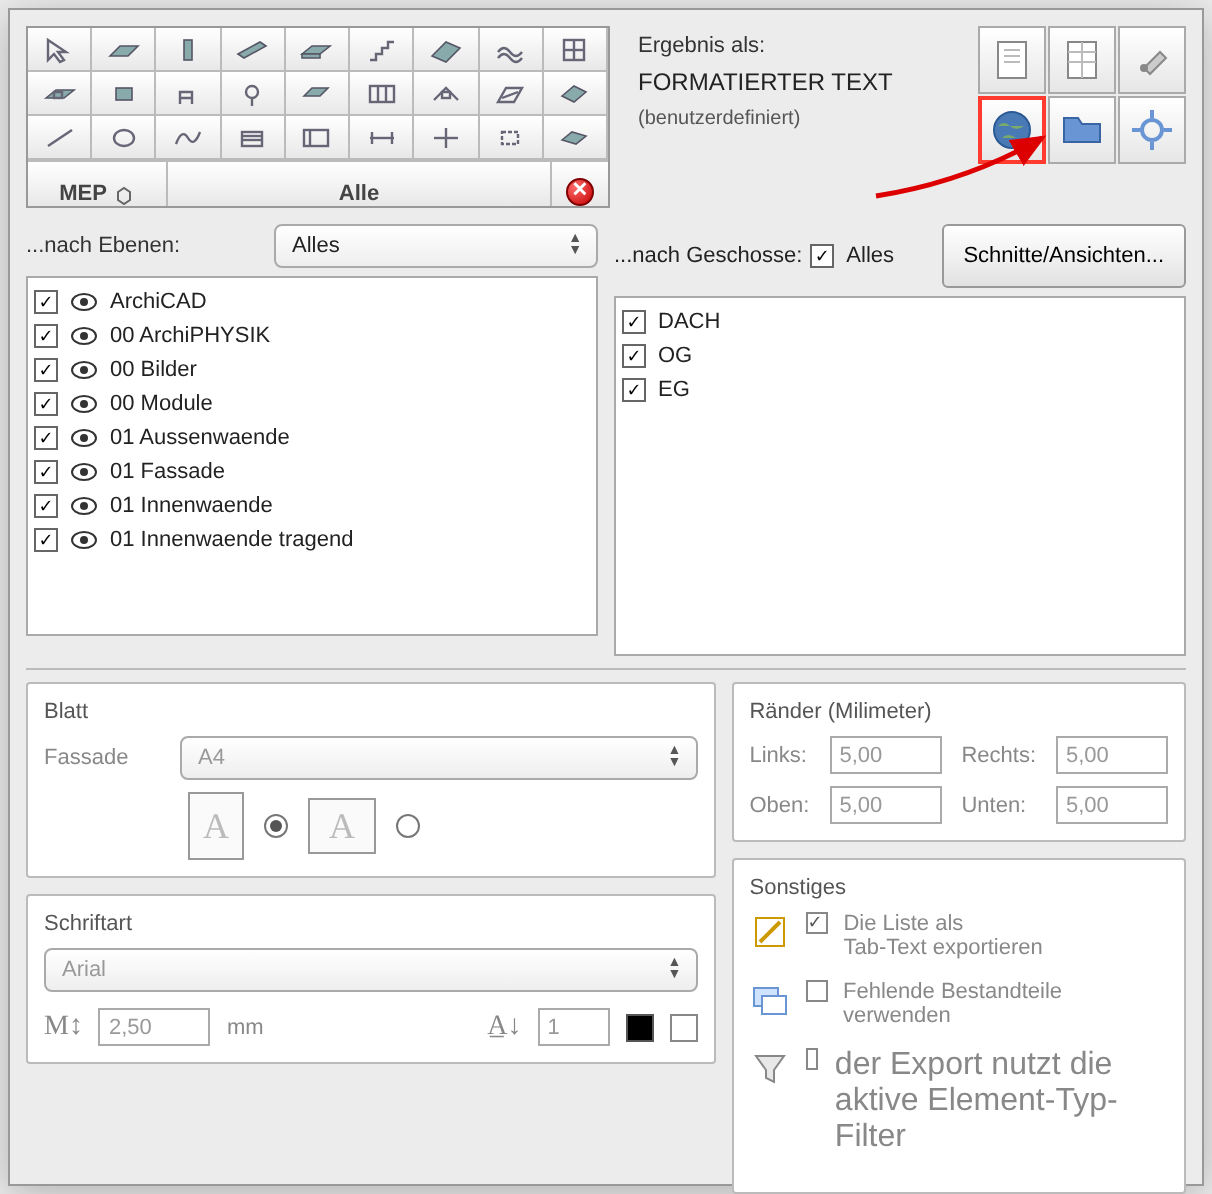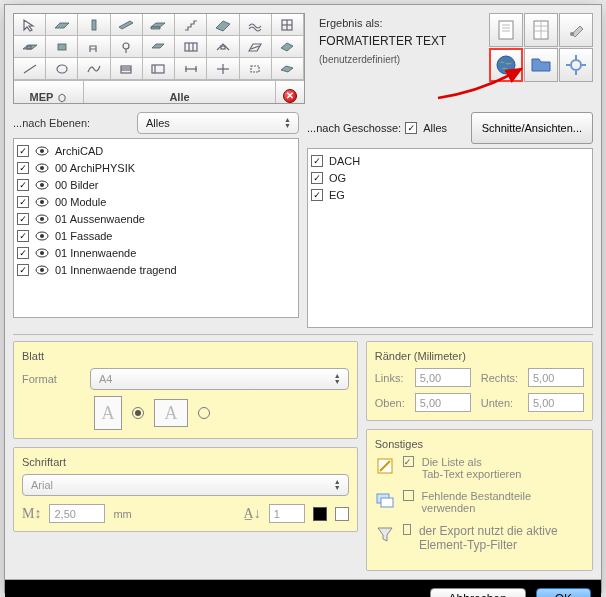--- a/index.html
+++ b/index.html
@@ -90,21 +90,21 @@
   .fmt-combo { width:180px; }
   .orient { display:flex; align-items:center; gap:10px; margin-left:72px;}
   .orient .page { width:28px; height:34px; border:1px solid #999; background:#fafafa; display:flex; align-items:center; justify-content:center; color:#bbb; font-size:18px; font-family: serif;}
   .orient .page.land { width:34px; height:28px;}
   .radio { width:12px; height:12px; border:1px solid #777; border-radius:50%; display:inline-flex; align-items:center; justify-content:center;}
   .radio.sel::before { content:""; width:6px; height:6px; border-radius:50%; background:#555;}
 
   .bottom-half { display:flex; gap:8px; padding:0 8px; flex:1;}
   .bottom-col-left { width: 404px; display:flex; flex-direction:column;}
   .bottom-col-right { flex:1; display:flex; flex-direction:column;}
-  .panel { border:1px solid #bbb; border-radius:2px; padding:8px; margin-bottom:8px; background:#fef9c3;}
+  .panel { border:1px solid #bbb; border-radius:2px; padding:8px; margin-bottom:8px; background:#ffffff;}
   .panel.disabled { color:#888; }
   .panel.disabled .numinput, .panel.disabled .combo { color:#999;align-items:center; }
   .margins-grid { display:grid; grid-template-columns:auto 1fr auto 1fr; gap:6px 10px; align-items:center;}
   .sonst-row { display:flex; align-items:flex-start; gap:8px; margin-bottom:10px;}
   .sonst-row svg { width:20px; height:20px; flex-shrink:0;}
   .tiny-chk { width:11px; height:11px; border:1px solid #888; display:inline-block; vertical-align:middle;}
   .tiny-chk.checked::before { content:"✓"; font-size:9px; color:#555; position:relative; top:-2px; }
   .schrift-row2 { display:flex; align-items:center; gap:8px; margin-top:8px;}
   .schrift-row2 .micon { font-family: Georgia, serif; font-size:14px; }
 
@@ -461,21 +461,21 @@
     </div>
   </div>
 
   <hr class="sep">
 
   <div class="bottom-half">
     <div class="bottom-col-left">
       <div class="panel disabled">
         <div class="section-title">Blatt</div>
         <div class="row">
-          <span style="width:60px">Format</span>
+          <span style="width:60px">Fassade</span>
           <div class="combo fmt-combo">
             <span>A4</span>
             <span class="tris">▲<br>▼</span>
           </div>
         </div>
         <div class="orient">
           <div class="page">A</div>
           <span class="radio sel"></span>
           <div class="page land">A</div>
           <span class="radio"></span>
@@ -530,21 +530,21 @@
               <rect x="6" y="8" width="12" height="9" fill="#fff" stroke="#6a95d5"></rect>
             </svg>
           <span class="tiny-chk"></span>
           <span style="color:#888">Fehlende Bestandteile verwenden</span>
         </div>
         <div class="sonst-row">
           <svg viewBox="0 0 20 20">
               <path d="M3 4 L17 4 L12 11 L12 17 L8 15 L8 11 Z" fill="#e8e8e8" stroke="#888"></path>
             </svg>
           <span class="tiny-chk"></span>
-          <span style="color:#888; font-size:12px">der Export nutzt die aktive Element-Typ-Filter</span>
+          <span style="color:#888; font-size:16px">der Export nutzt die aktive Element-Typ-Filter</span>
         </div>
       </div>
     </div>
   </div>
 
   <div class="footer">
     <button class="btn"><span>Abbrechen</span></button>
     <button class="btn primary"><span>OK</span></button>
   </div>
 

